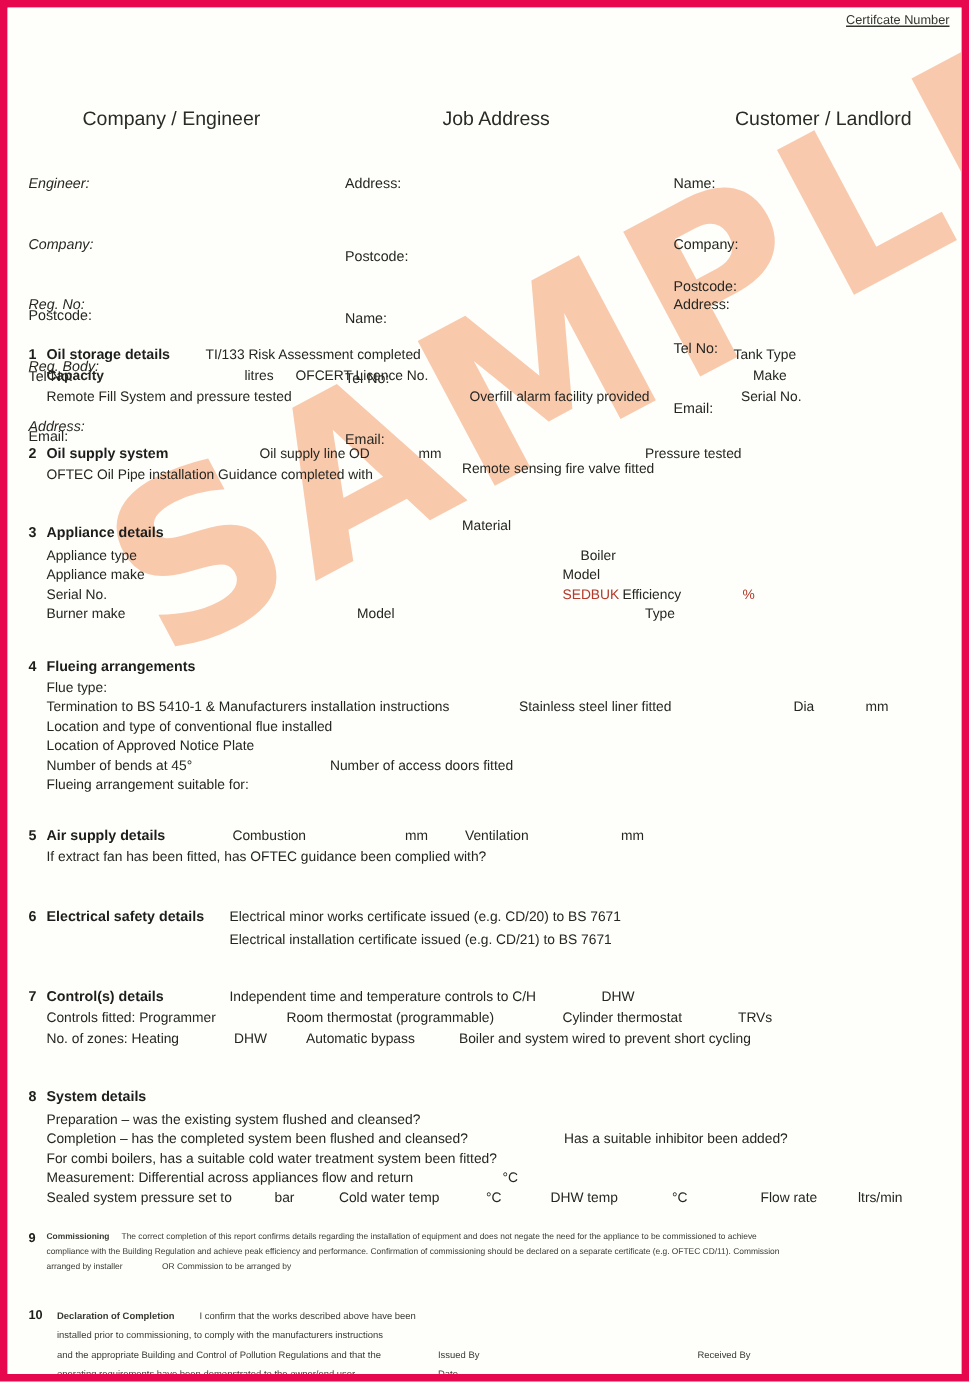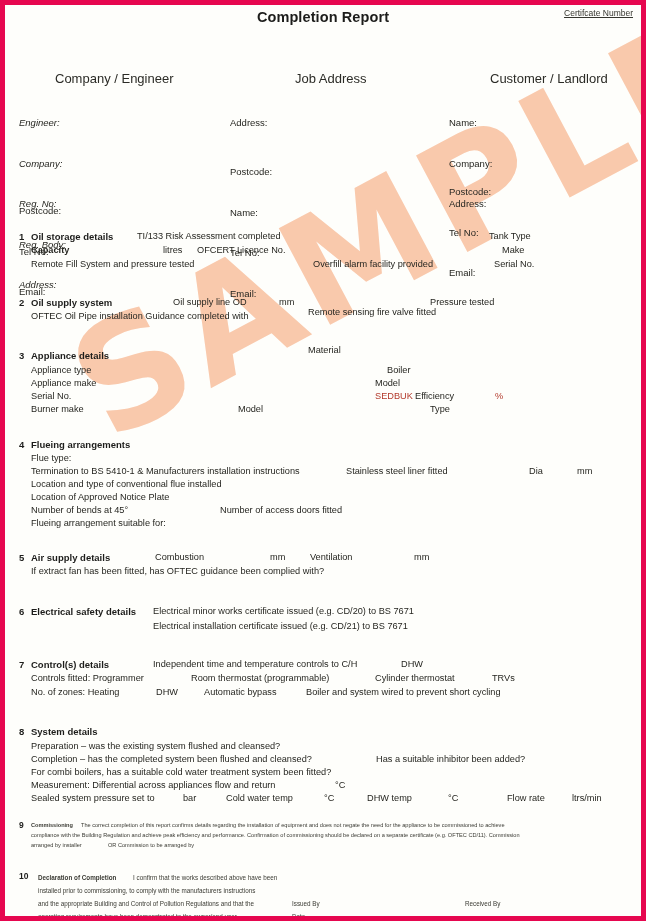--- a/index.html
+++ b/index.html
@@ -154,21 +154,20 @@
 
 <div id="page">
   <div id="paper"></div>
 
   <div id="watermark">
     <div class="wm-text">SAMPLE</div>
   </div>
 
   <div id="header">
     <div class="doc-title">
-      <div>Completion Report</div>
     </div>
     <div class="cert-number">Certifcate Number</div>
   </div>
 
   <div class="col-head" style="left:50px; top:66px;">Company / Engineer</div>
   <div class="col-head" style="left:290px; top:66px;">Job Address</div>
   <div class="col-head" style="left:485px; top:66px;">Customer / Landlord</div>
 
   <div class="field-block" style="left:14px; top:84px;font-style:italic;">
     <div>Engineer:</div>

